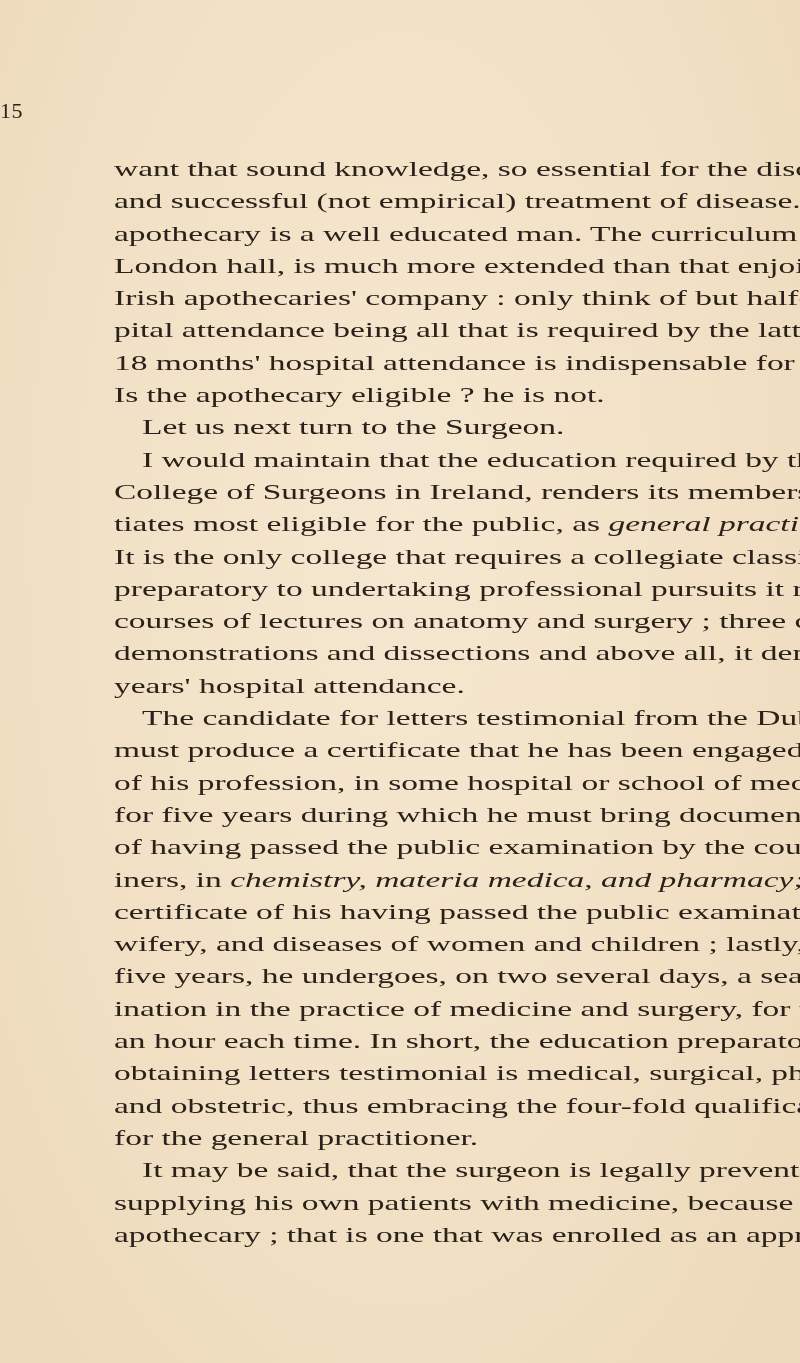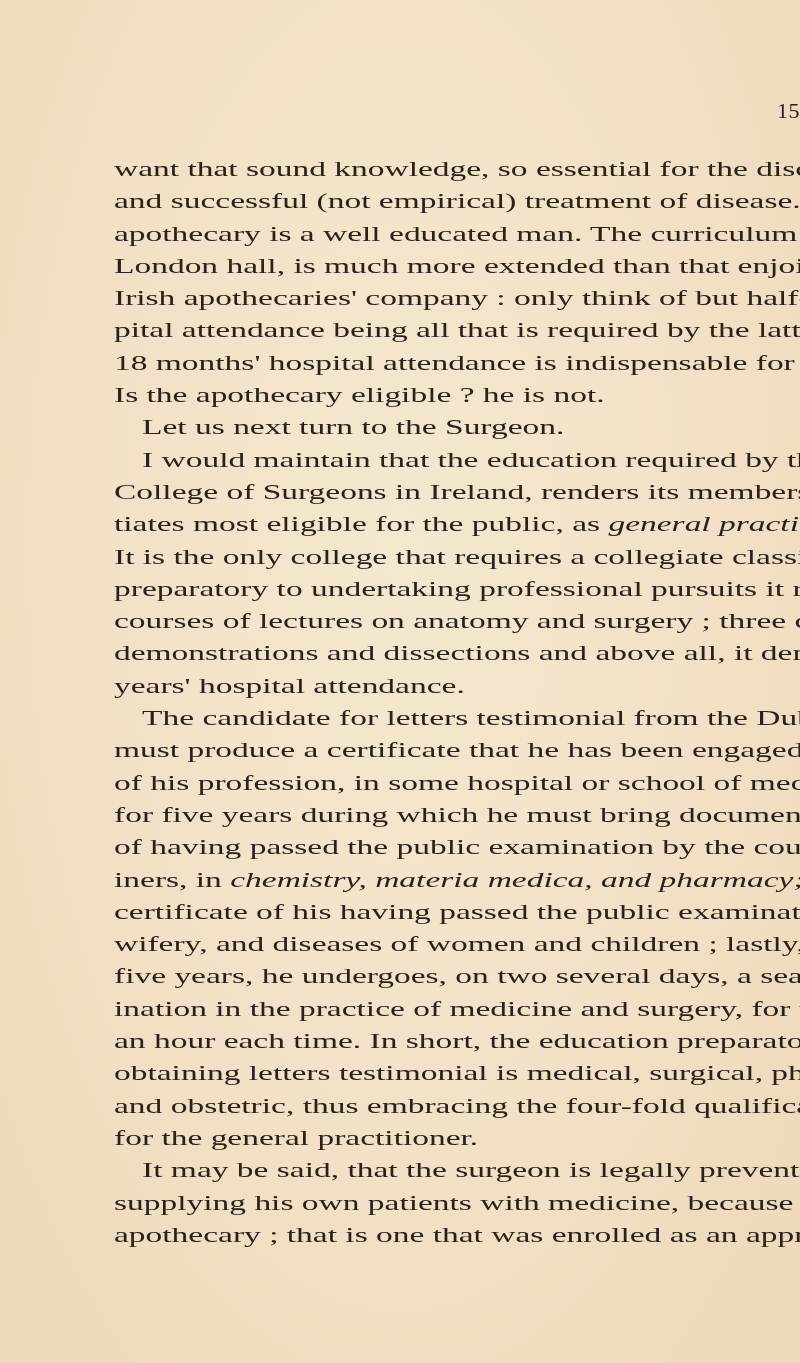--- a/index.html
+++ b/index.html
@@ -14,21 +14,21 @@
       position: relative;
       overflow: hidden;
       font-family: "Liberation Serif", "DejaVu Serif", serif;
       color: #2a211a;
     }
     .page-number {
       position: absolute;
       top: 98px;
       left: 0;
       width: 800px;
-      text-align: right;
+      text-align: left;
       font-size: 22px;
       letter-spacing: 0.5px;
     }
     .body-text {
       position: absolute;
       top: 153px;
       left: 114px;
       width: 378px;
       font-size: 20.3px;
       line-height: 32.3px;

